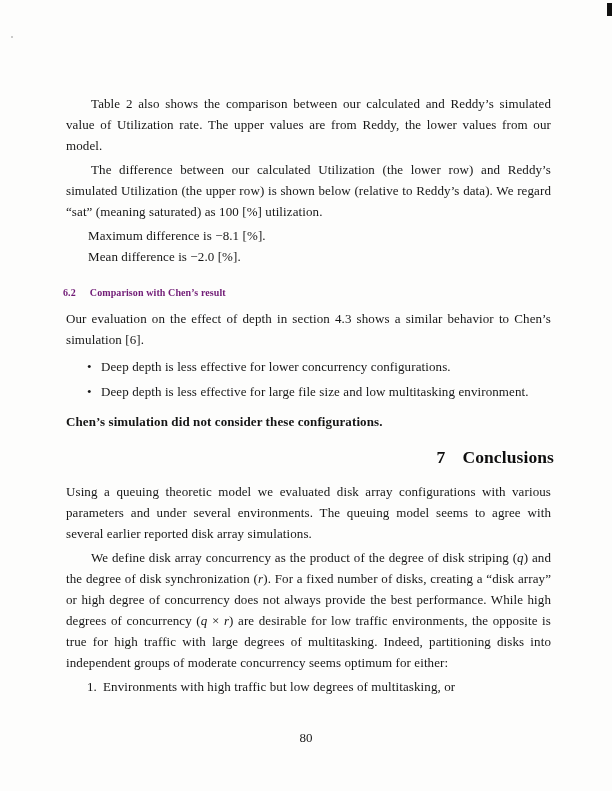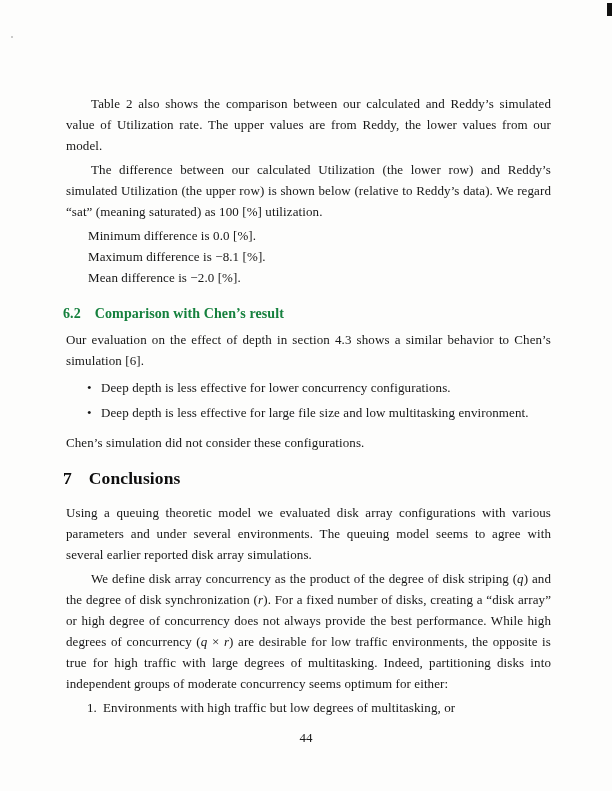--- a/index.html
+++ b/index.html
@@ -46,46 +46,47 @@
     text-align: justify;
   }
   p.indent { text-indent: 25px; }
   .para-difference { margin-top: 1px; }
   .stats {
     margin-left: 25px;
   }
   .stats div { white-space: nowrap; }
   .section-sub {
     margin: 16px 0 0 0;
-    font-size: 14px;
+    font-size: 10px;
     line-height: 19px;
     font-weight: bold;
-    color: #15803d;
+    color: #701a75;
   }
   .section-sub .sec-num { margin-right: 14px; }
   .para-evaluation { margin-top: 6px; }
   .bullet-list { margin-top: 6px; }
   .bullet-item {
     position: relative;
     margin: 0 0 4px 0;
     padding-left: 38px;
     text-align: justify;
   }
   .bullet-item .bullet-glyph {
     position: absolute;
     left: 24px;
     top: 0;
   }
-  .para-chen { margin-top: 9px; }
+  .para-chen { margin-top: 9px; font-weight: bold; }
   .section-main {
     margin: 14px 0 0 0;
     font-size: 17.5px;
     line-height: 23px;
     font-weight: bold;
     color: #0e0e0e;
+    text-align: right;
   }
   .section-main .sec-num { margin-right: 17px; }
   .para-using { margin-top: 12px; }
   .para-define { margin-top: 2px; text-indent: 25px; }
   .mvar { font-style: italic; }
   .numbered-list { margin-top: 3px; }
   .numbered-item {
     position: relative;
     padding-left: 40px;
     text-align: justify;
@@ -111,21 +112,20 @@
 <div class="scan-bar"></div>
 <div class="scan-dot"></div>
 
 <div class="content">
 
   <p class="indent">Table 2 also shows the comparison between our calculated and Reddy’s simulated value of Utilization rate. The upper values are from Reddy, the lower values from our model.</p>
 
   <p class="indent para-difference">The difference between our calculated Utilization (the lower row) and Reddy’s simulated Utilization (the upper row) is shown below (relative to Reddy’s data). We regard “sat” (meaning saturated) as 100 [%] utilization.</p>
 
   <div class="stats">
-    <div>Minimum difference is 0.0 [%].</div>
     <div>Maximum difference is −8.1 [%].</div>
     <div>Mean difference is −2.0 [%].</div>
   </div>
 
   <h2 class="section-sub"><span class="sec-num">6.2</span><span>Comparison with Chen’s result</span></h2>
 
   <p class="para-evaluation">Our evaluation on the effect of depth in section 4.3 shows a similar behavior to Chen’s simulation [6].</p>
 
 
   <div class="bullet-list">
@@ -140,13 +140,13 @@
   <p class="para-using">Using a queuing theoretic model we evaluated disk array configurations with various parameters and under several environments. The queuing model seems to agree with several earlier reported disk array simulations.</p>
 
   <p class="para-define"><span>We define disk array concurrency as the product of the degree of disk striping (</span><span class="mvar">q</span><span>) and the degree of disk synchronization (</span><span class="mvar">r</span><span>). For a fixed number of disks, creating a “disk array” or high degree of concurrency does not always provide the best performance. While high degrees of concurrency (</span><span class="mvar">q</span><span> × </span><span class="mvar">r</span><span>) are desirable for low traffic environments, the opposite is true for high traffic with large degrees of multitasking. Indeed, partitioning disks into independent groups of moderate concurrency seems optimum for either:</span></p>
 
   <div class="numbered-list">
     <div class="numbered-item"><span class="num-marker">1.</span><span>Environments with high traffic but low degrees of multitasking, or</span></div>
   </div>
 
 </div>
 
-<div class="page-number">44</div>
+<div class="page-number">80</div>
 
 </body></html>

